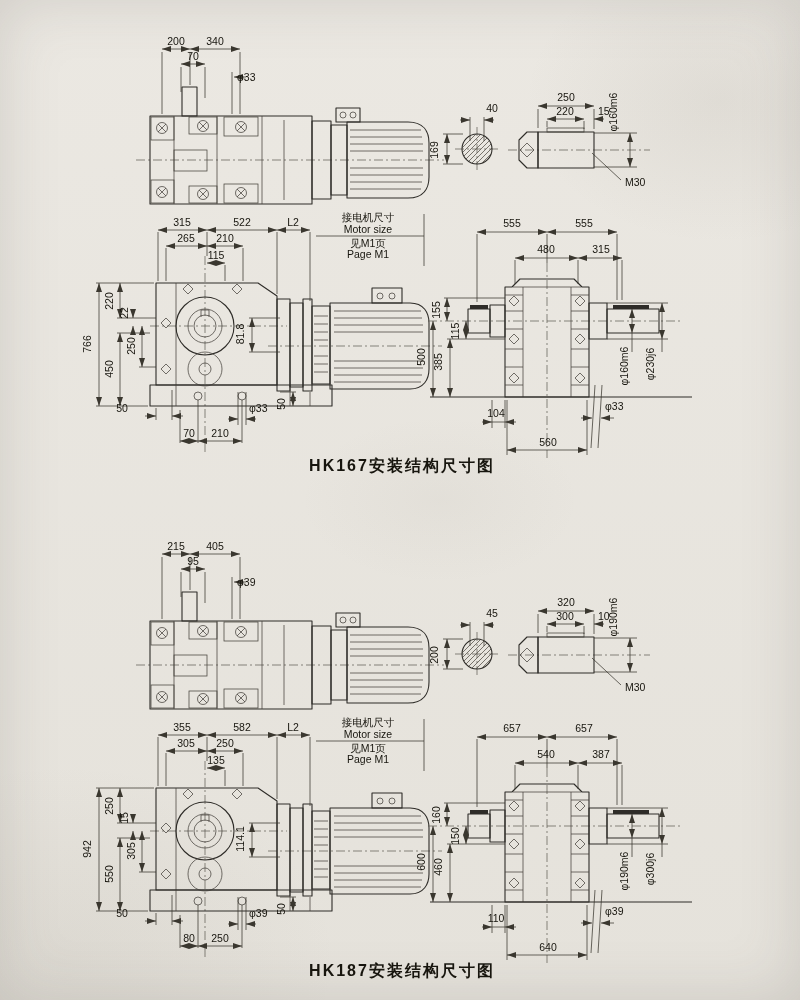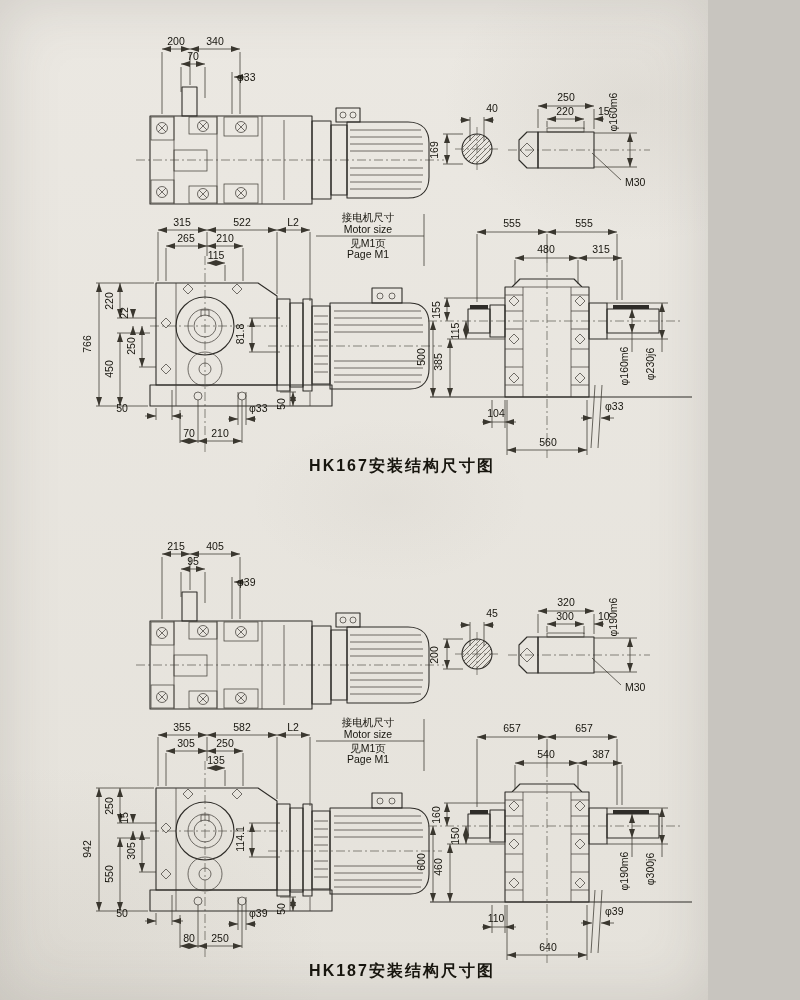--- a/index.html
+++ b/index.html
@@ -1,17 +1,17 @@
 <!DOCTYPE html>
 <html><head>
 <meta charset="utf-8">
 <style>
   html,body{margin:0;padding:0;background:#c8c5bf;}
   .page{
-    position:relative;width:708px;height:1000px;overflow:hidden;
+    position:relative;width:800px;height:1000px;overflow:hidden;
     background:
       radial-gradient(ellipse 300px 220px at 90% 10%, rgba(125,118,105,.10), transparent 65%),
       radial-gradient(ellipse 420px 300px at 8% 96%, rgba(125,118,105,.09), transparent 65%),
       radial-gradient(ellipse 200px 120px at 55% 50%, rgba(125,118,105,.05), transparent 70%),
       linear-gradient(180deg,#ebe8e2,#e5e2db);
     box-shadow:inset 0 0 60px rgba(90,85,75,.18);
   }
   svg{position:absolute;left:0;top:0;}
   .ln{fill:none;stroke:#2e2c28;stroke-width:1.1;stroke-linejoin:round;}
   .th{fill:none;stroke:#45423c;stroke-width:.75;}

